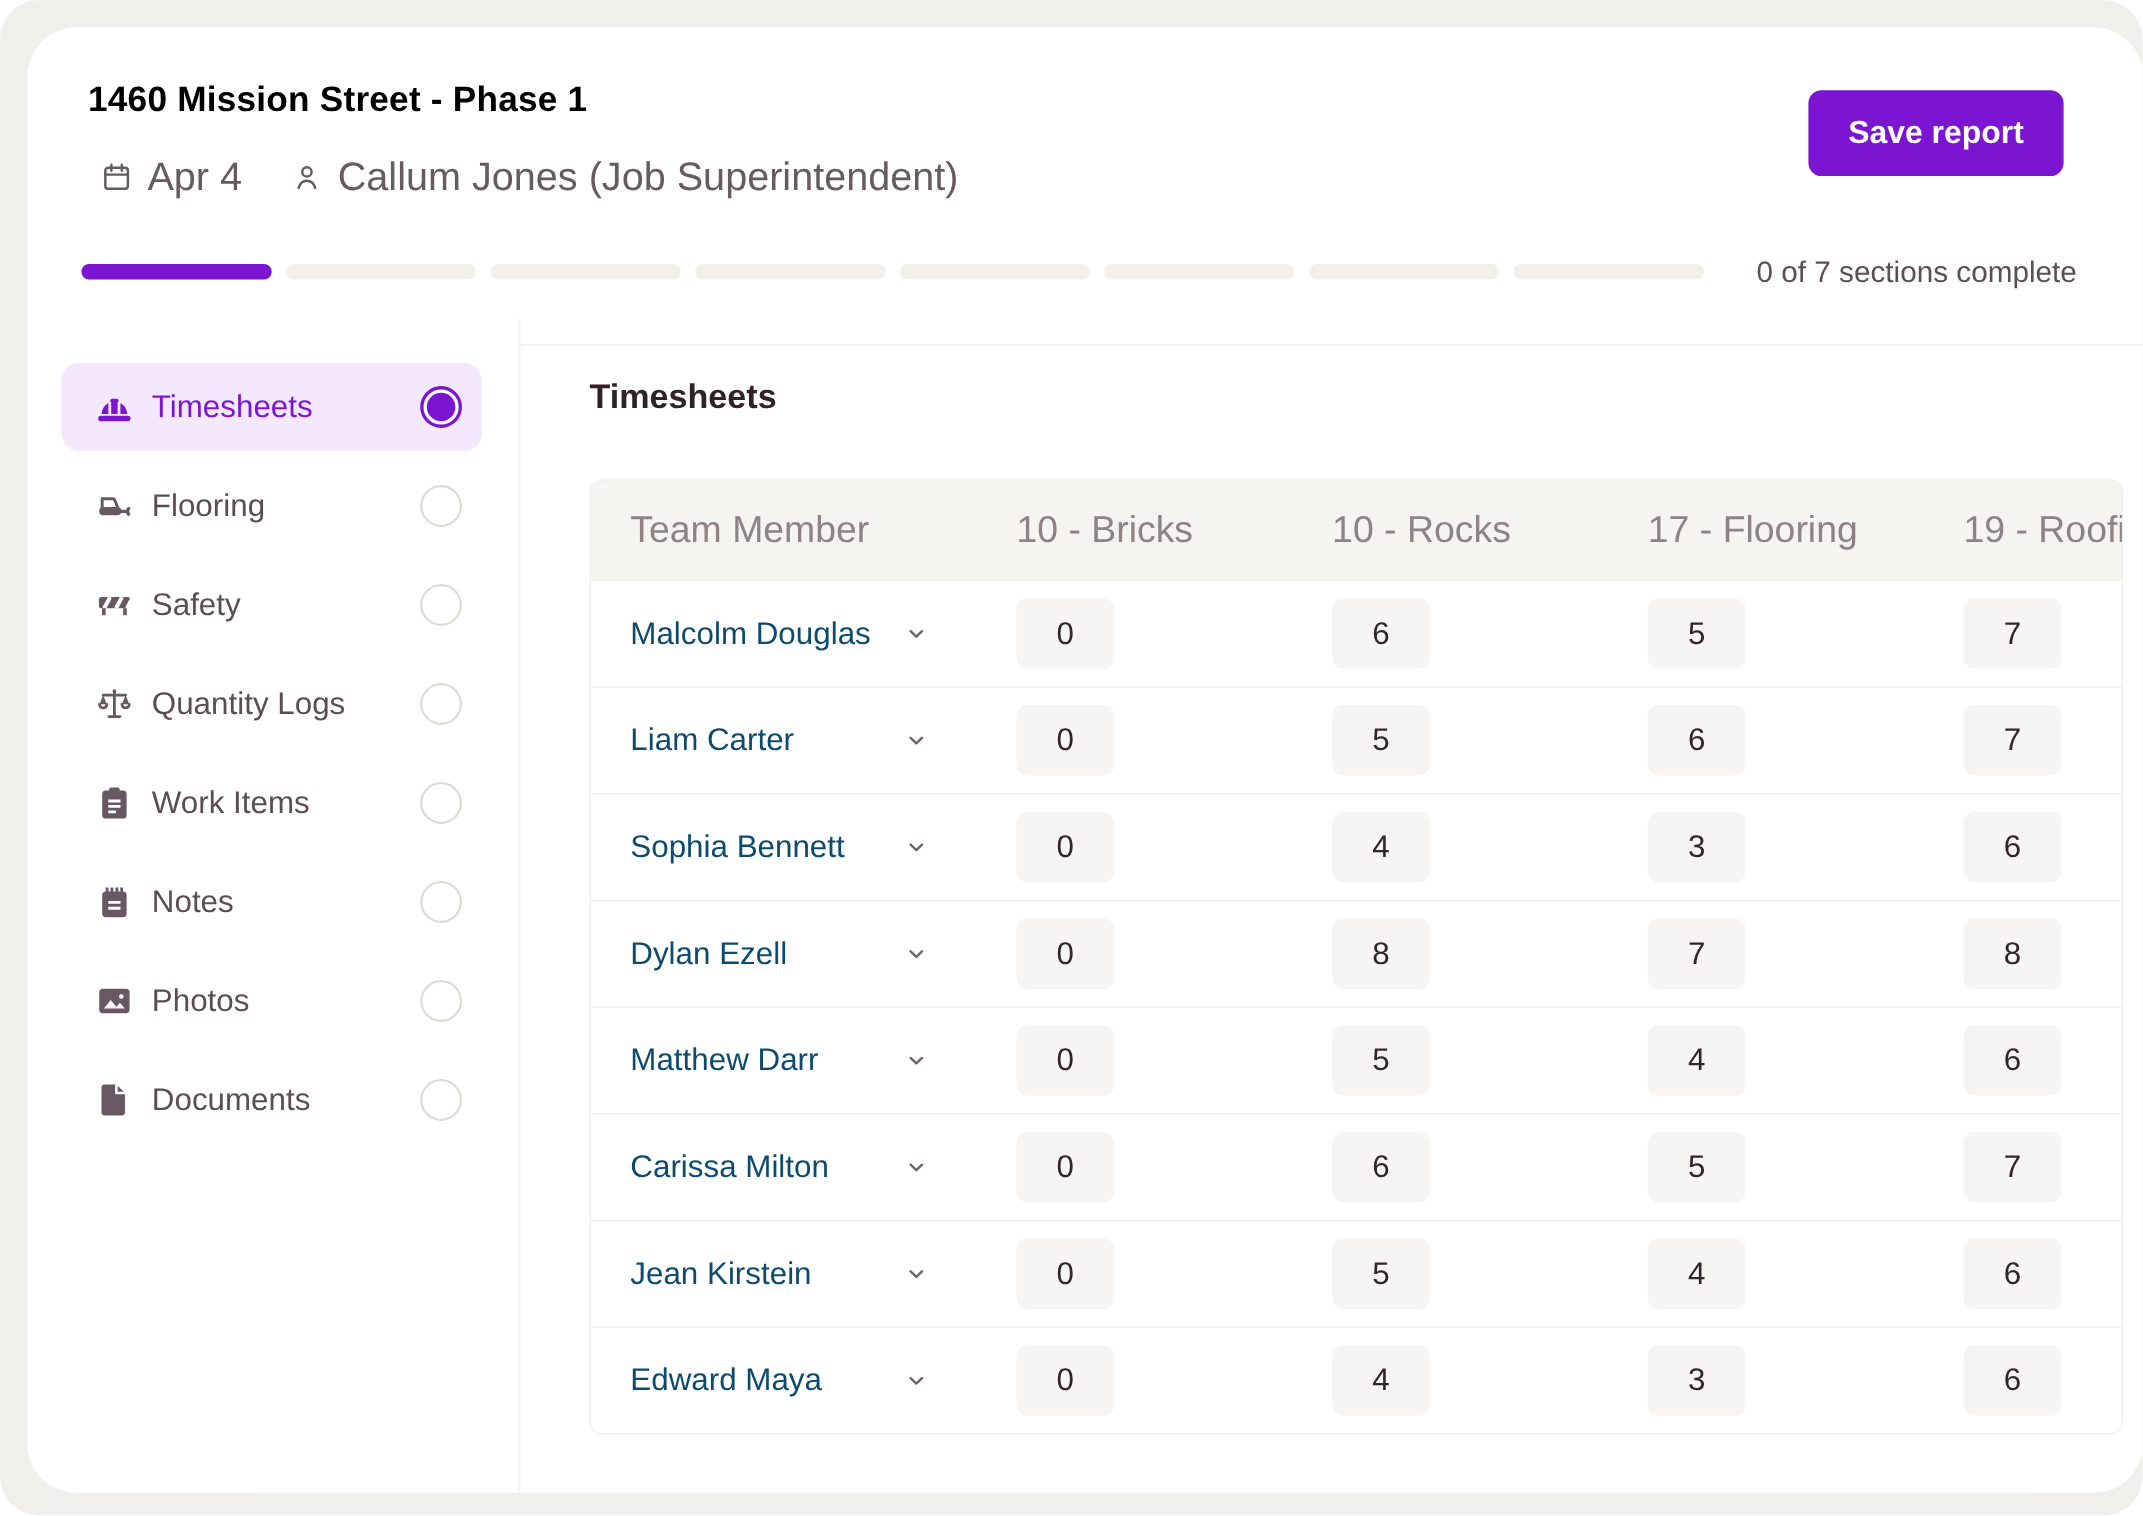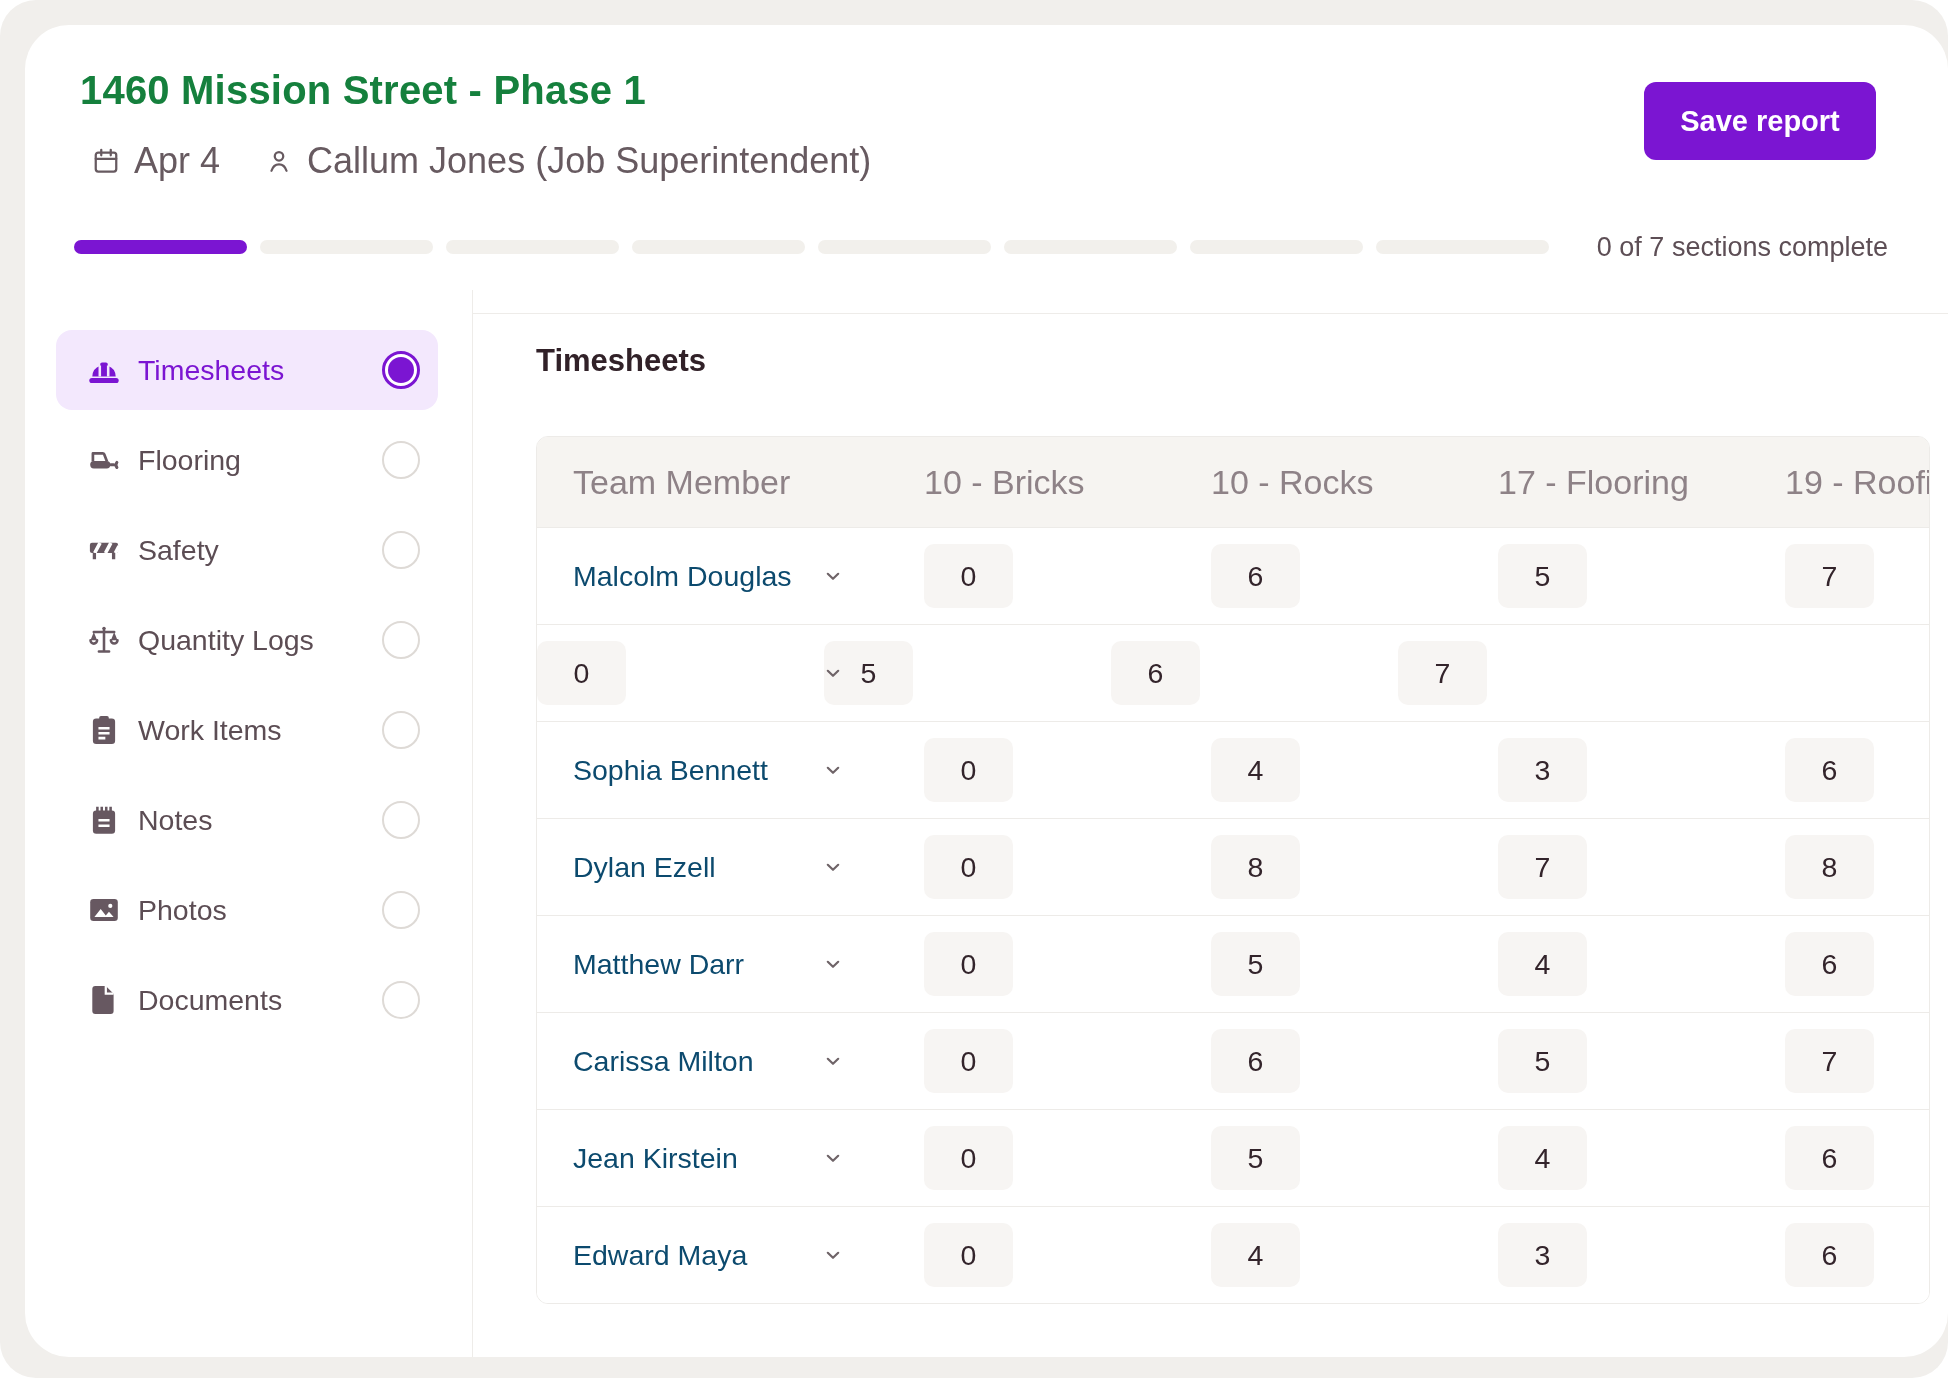--- a/index.html
+++ b/index.html
@@ -1,21 +1,21 @@
 <!DOCTYPE html>
 <html><head>
 <meta charset="utf-8">
 <style>
   html,body{margin:0;padding:0;background:#ffffff;font-family:"Liberation Sans",sans-serif;}
   .stage{position:relative;width:1948px;height:1378px;background:#fff;overflow:hidden;}
   .frame{position:absolute;inset:0;background:#f1efec;border-radius:36px;overflow:hidden;}
   .card{position:absolute;left:25px;top:25px;right:0;bottom:21px;background:#fff;border-radius:44px;}
 
   
-  .title{position:absolute;left:55px;top:44px;margin:0;font-size:40px;line-height:42px;font-weight:700;color:#15803d;letter-spacing:.2px;}
+  .title{position:absolute;left:55px;top:44px;margin:0;font-size:32px;line-height:42px;font-weight:700;color:#000000;letter-spacing:.2px;}
   .meta{position:absolute;left:66px;top:116px;height:40px;display:flex;align-items:center;font-size:36px;color:#675a60;}
   .meta .micon{width:30px;height:30px;display:flex;color:#675a60;}
   .meta .micon svg{width:100%;height:100%;}
   .meta .mtext{margin-left:13px;}
   .meta .gap{width:44px;}
   .save-btn{position:absolute;top:57px;right:72px;width:232px;height:78px;background:#7b15d2;color:#fff;border:none;border-radius:12px;font-size:29px;font-weight:600;font-family:inherit;cursor:pointer;}
 
   
   .progress-row{position:absolute;left:49px;top:207px;right:60px;height:30px;display:flex;align-items:center;justify-content:flex-end;}
   .segments{display:flex;gap:13px;width:1475px;height:14px;}
@@ -214,20 +214,23 @@
                 <div class="chip">6</div>
               </div>
               <div class="td-num">
                 <div class="chip">5</div>
               </div>
               <div class="td-num">
                 <div class="chip">7</div>
               </div>
             </div>
             <div class="tr">
+              <div class="name-cell">
+                <span>Liam Carter</span>
+              </div>
               <span class="chev"><svg viewBox="0 0 24 24" fill="none" stroke="currentColor" stroke-width="2.2" stroke-linecap="round" stroke-linejoin="round">
                   <path d="M6.8 9.8l5.2 5 5.2-5"></path>
                 </svg></span>
               <div class="td-num">
                 <div class="chip">0</div>
               </div>
               <div class="td-num">
                 <div class="chip">5</div>
               </div>
               <div class="td-num">

